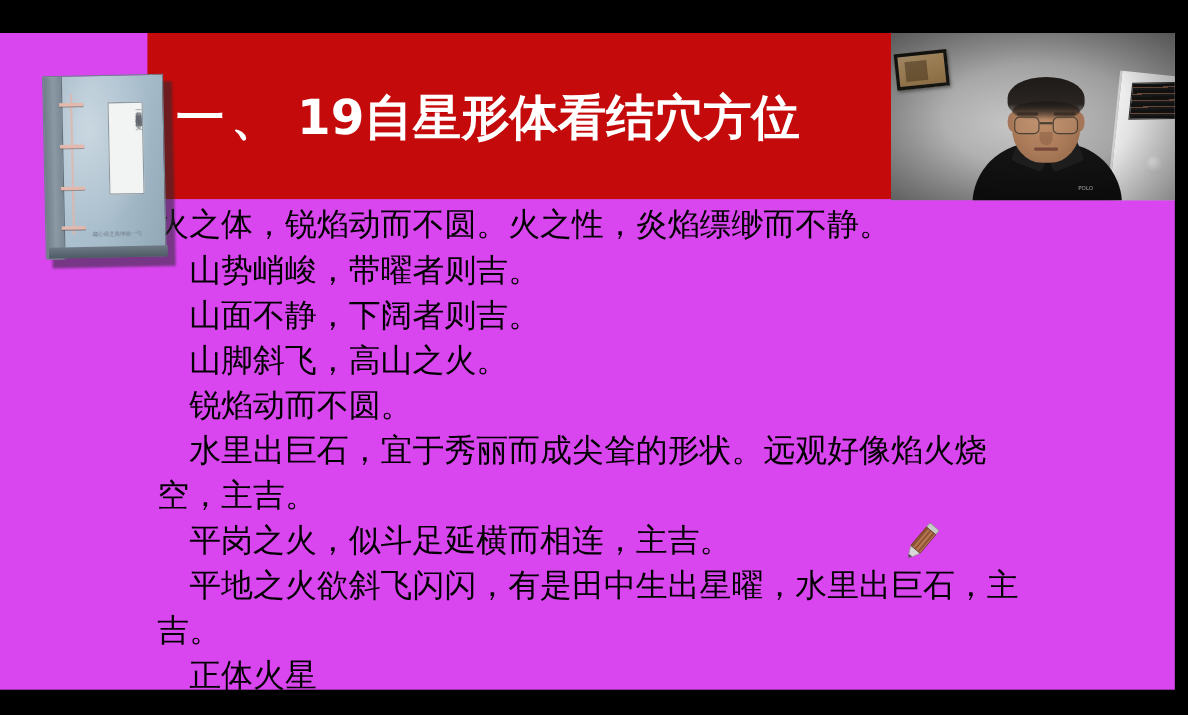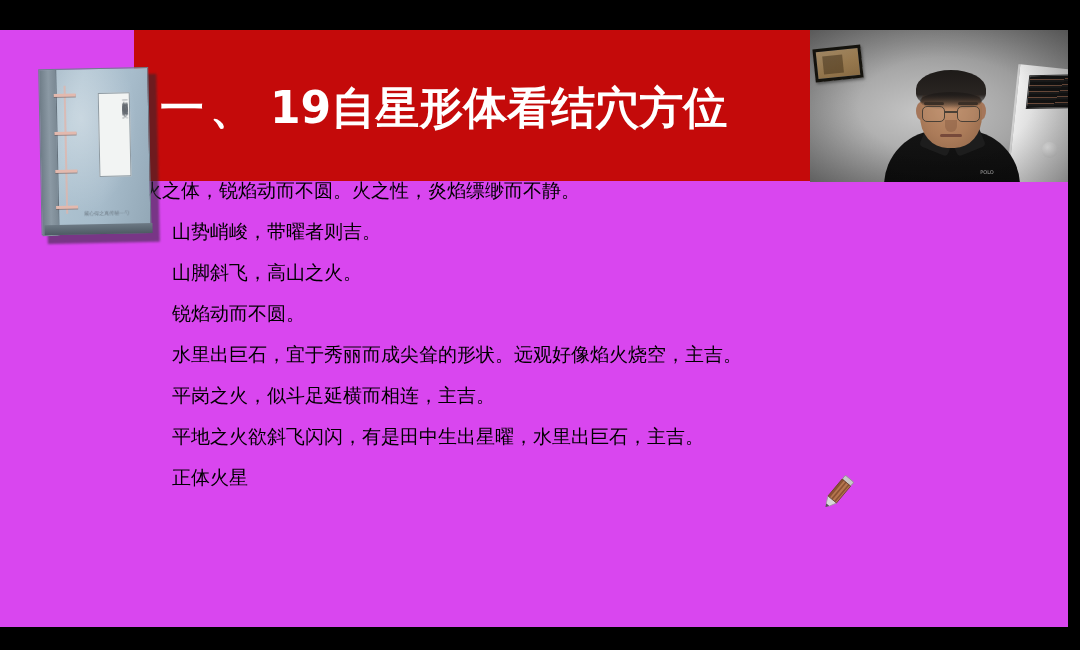--- a/index.html
+++ b/index.html
@@ -402,25 +402,25 @@
     position: absolute;
     inset: 0;
     background: radial-gradient(ellipse at 50% 50%, rgba(0,0,0,0) 45%, rgba(0,0,0,0.28) 100%);
     pointer-events: none;
   }
 
   
   #body-text {
     position: absolute;
     left: 143px;
-    top: 140px;
+    top: 155px;
     width: 800px;
     z-index: 8;
     color: #000000;
-    font-size: 19px;
+    font-size: 29px;
     line-height: 41px;
     font-family: Liberation Serif, serif;
     letter-spacing: 0px;
   }
   #body-text .p {
     margin: 0;
     padding: 0;
     text-indent: 0;
     white-space: pre-wrap;
     word-break: break-all;
@@ -496,20 +496,21 @@
         </div>
         <div class="nose"></div>
         <div class="mouth"></div>
       </div>
       <div class="vignette"></div>
     </div>
 
     <div id="body-text">
       <p class="p">火之体，锐焰动而不圆。火之性，炎焰缥缈而不静。</p>
       <p class="p indent">山势峭峻，带曜者则吉。</p>
+      <p class="p indent">山面不静，下阔者则吉。</p>
       <p class="p indent">山脚斜飞，高山之火。</p>
       <p class="p indent">锐焰动而不圆。</p>
       <p class="p indent">水里出巨石，宜于秀丽而成尖耸的形状。远观好像焰火烧空，主吉。</p>
       <p class="p indent">平岗之火，似斗足延横而相连，主吉。</p>
       <p class="p indent">平地之火欲斜飞闪闪，有是田中生出星曜，水里出巨石，主吉。</p>
       <p class="p indent">正体火星</p>
     </div>
 
     <div id="pencil">
       <svg width="46" height="46" viewBox="0 0 46 46" xmlns="http://www.w3.org/2000/svg">

